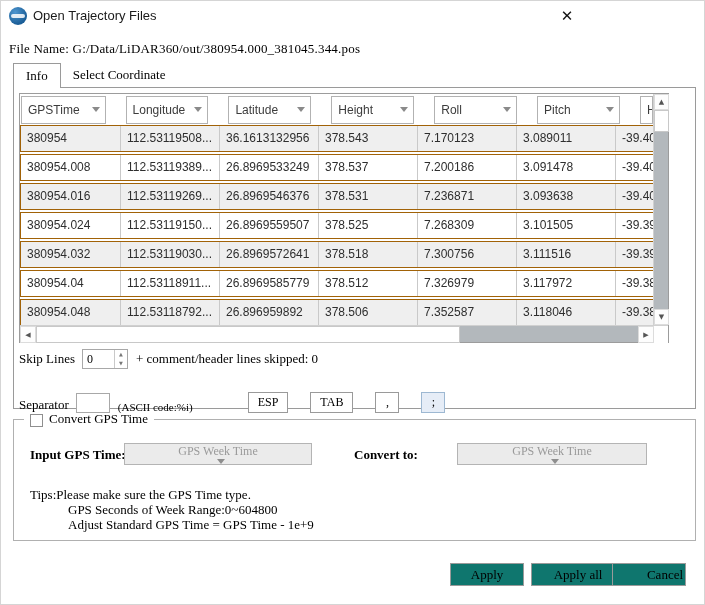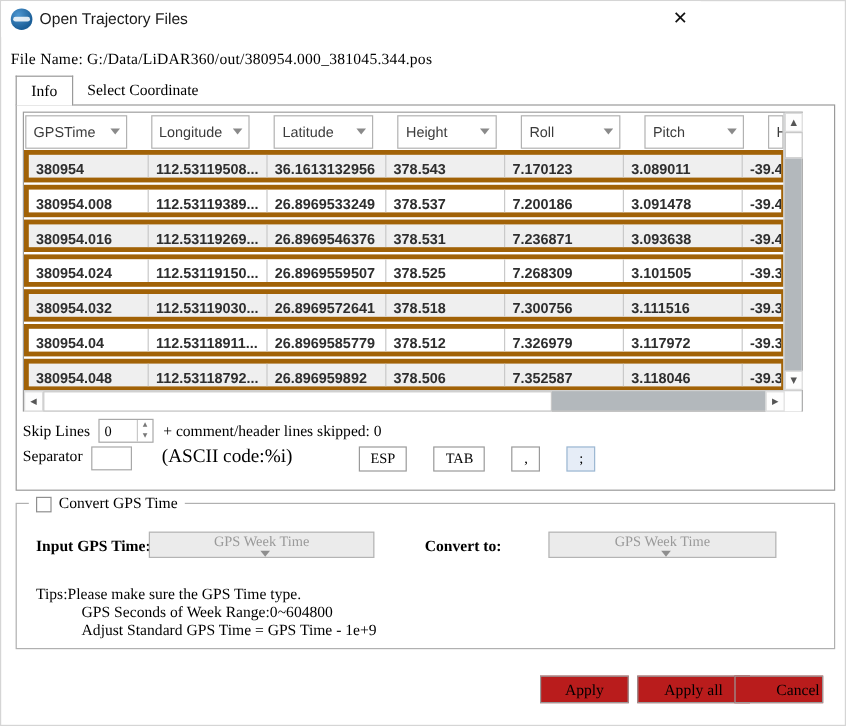--- a/index.html
+++ b/index.html
@@ -65,22 +65,22 @@
     display:flex; align-items:center; justify-content:space-between;
     padding:0 5px 0 6px; font-size:12px; color:#3c3c3c; overflow:hidden; white-space:nowrap;
   }
   .hc0{width:99px;} .hc1,.hc2,.hc3,.hc4,.hc5{width:97px;} .hc6{flex:1;}
   .sort-arrow {
     width:0; height:0; border-left:4px solid transparent; border-right:4px solid transparent;
     border-top:5px solid #8a8a8a; flex:none; margin-left:4px;
   }
   .tbody { height:200px; overflow:hidden; background:#fff; }
   .trow {
-    display:flex; height:27px; border:4px solid #a16207; margin-bottom:2px;
-    background:#fff; overflow:hidden; width:635px;font-weight:bold;
+    display:flex; height:27px; border:1px solid #a16207; margin-bottom:2px;
+    background:#fff; overflow:hidden; width:635px;
   }
   .trow.alt { background:#efefef; }
   .tcell {
     font-size:12px; color:#2e2e2e; line-height:25px; padding-left:6px;
     border-right:1px solid #c9c9c9; overflow:hidden; white-space:nowrap; flex:none;
   }
   .c0{width:100px;} .c1,.c2,.c3,.c4,.c5{width:99px;} .c6{flex:1; border-right:none;}
 
   
   .vscroll { width:15px; display:flex; flex-direction:column; background:#b3b8bc; border-left:1px solid #d0d0d0; }
@@ -105,23 +105,23 @@
     display:flex;
   }
   .spin-value { flex:1; font-size:12px; padding:2px 0 0 4px; }
   .spin-arrows { width:13px; border-left:1px solid #c9c9c9; display:flex; flex-direction:column; }
   .spin-arrows span {
     flex:1; font-size:5px; color:#777; text-align:center; line-height:8px;
     font-family:"DejaVu Sans", sans-serif;
   }
   .skip-suffix { margin-left:8px; font-size:13px; }
 
-  .sep-row { position:absolute; left:18px; top:371px; height:22px; display:flex; align-items:flex-start; z-index:2; }
+  .sep-row { position:absolute; left:18px; top:390px; height:22px; display:flex; align-items:flex-end; z-index:2; }
   .sep-input { width:34px; height:20px; border:1px solid #a8a8a8; background:#fff; margin-left:7px; }
-  .ascii-label { margin-left:25px; font-size:16px; }
+  .ascii-label { margin-left:8px; font-size:11px; }
   .sep-buttons { display:flex; margin-left:12px; gap:22px; align-items:center;padding-left:43px; }
   .sep-btn {
     height:21px; min-width:24px; padding:0 9px; background:#fff; border:1px solid #9a9a9a;
     font-family:"Liberation Serif", serif; font-size:12px; color:#000;
   }
   .sep-btn.selected { background:#e6edf7; border-color:#9db8d2; }
 
   
   .groupbox {
     position:absolute; left:12px; top:418px; width:683px; height:122px;
@@ -146,21 +146,21 @@
   .combo-text { font-size:12px; color:#9a9a9a; white-space:nowrap; overflow:hidden; }
   .combo-arrow {
     width:0; height:0; border-left:4px solid transparent; border-right:4px solid transparent;
     border-top:5px solid #8e8e8e; flex:none; margin-left:6px;
   }
   .tips { position:absolute; left:16px; top:67px; font-size:13px; line-height:15px; }
   .tips .indent { padding-left:38px; }
 
   
   .footer-btn {
-    position:absolute; top:562px; height:23px; background:#b91c1c; border:1px solid #9a9a9a;
+    position:absolute; top:562px; height:23px; background:#0f766e; border:1px solid #9a9a9a;
     font-family:"Liberation Serif", serif; font-size:13px; color:#000; text-align:center;
   }
   .btn-apply { left:449px; width:74px; }
   .btn-apply-all { left:530px; width:94px; }
   .btn-cancel { left:611px; width:74px;padding-left:32px; }
 </style>
 </head>
 <body>
 
 <div class="titlebar">

